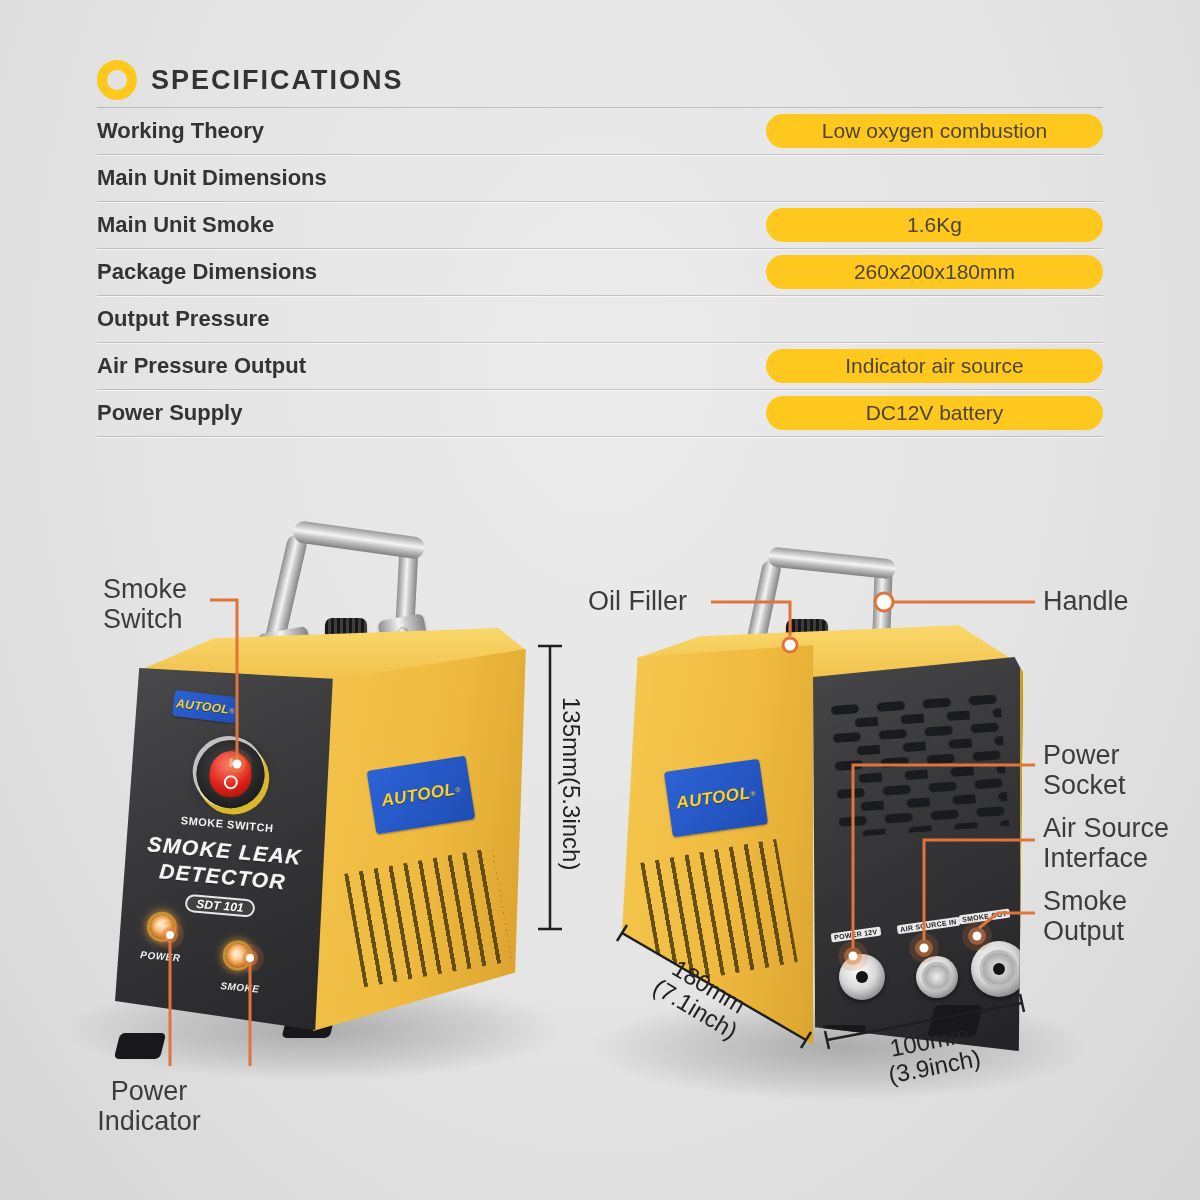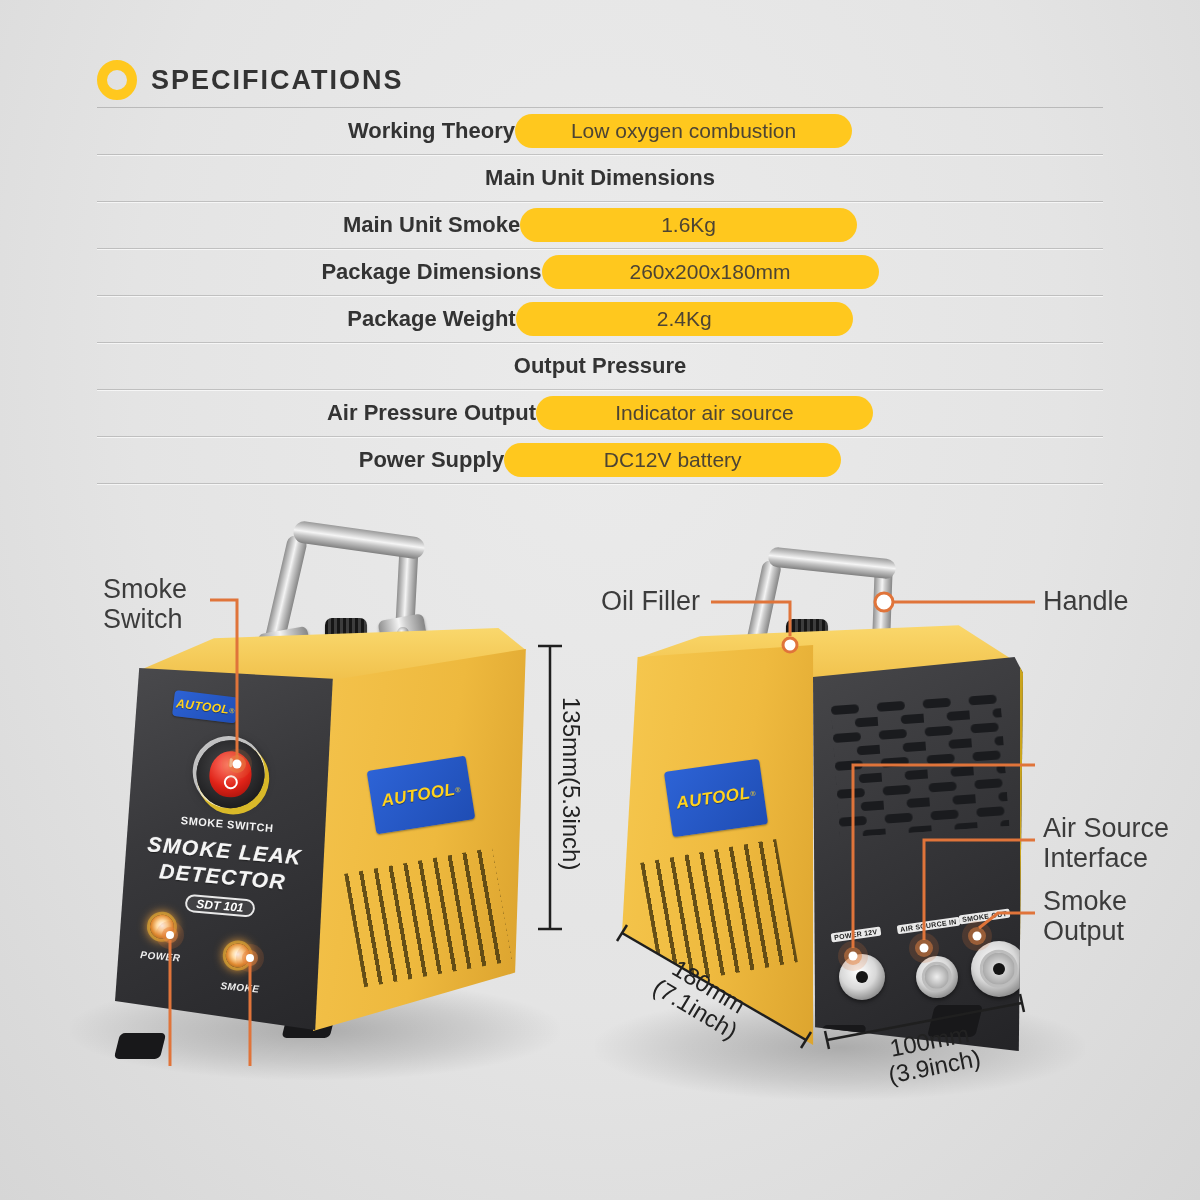--- a/index.html
+++ b/index.html
@@ -7,21 +7,21 @@
   .page{position:relative;width:1200px;height:1200px;overflow:hidden;margin:0 auto;
         background:radial-gradient(ellipse at 50% 30%, #ebebeb 0%, #e4e4e4 55%, #d6d6d6 100%);}
 
   
   .spec-header{position:absolute;left:97px;top:60px;display:flex;align-items:center;gap:14px;}
   .ring-icon{width:20px;height:20px;border:10px solid #FFC81E;border-radius:50%;}
   .spec-title{font-size:27px;font-weight:bold;letter-spacing:2px;color:#333;}
 
   
   .spec-table{position:absolute;left:97px;top:107px;width:1006px;border-top:1px solid rgba(0,0,0,.18);}
-  .spec-row{height:46px;display:flex;align-items:center;justify-content:center;
+  .spec-row{height:46px;display:flex;align-items:center;justify-content:space-between;
             border-bottom:1px solid rgba(0,0,0,.16); box-shadow:0 1px 0 rgba(255,255,255,.65);}
   .spec-label{font-size:22px;font-weight:bold;color:#333;}
   .spec-pill{width:337px;height:34px;border-radius:17px;background:#FFC81E;
              display:flex;align-items:center;justify-content:center;
              font-size:21px;color:#4d4433;}
   .callout-label{position:absolute;font-size:27px;line-height:1.12;color:#3c3c3c;z-index:40;}
   .dim-label{position:absolute;font-size:24px;line-height:1.08;color:#222;z-index:40;text-align:center;}
   .chrome{background:linear-gradient(90deg,#8f8f8f 0%,#f4f4f4 45%,#cfcfcf 60%,#858585 100%);}
   .chrome-h{background:linear-gradient(180deg,#9a9a9a 0%,#f5f5f5 45%,#c4c4c4 65%,#808080 100%);}
   .badge-blue{background:linear-gradient(135deg,#2d63d6,#1f4db4);border-radius:4px;
@@ -121,24 +121,20 @@
     </div>
     <div class="spec-row">
       <div class="spec-label">Main Unit Smoke</div>
       <div class="spec-pill">1.6Kg</div>
     </div>
     <div class="spec-row">
       <div class="spec-label">Package Dimensions</div>
       <div class="spec-pill">260x200x180mm</div>
     </div>
     <div class="spec-row">
-      <div class="spec-label">Package Weight</div>
-      <div class="spec-pill">2.4Kg</div>
-    </div>
-    <div class="spec-row">
       <div class="spec-label">Output Pressure</div>
     </div>
     <div class="spec-row">
       <div class="spec-label">Air Pressure Output</div>
       <div class="spec-pill">Indicator air source</div>
     </div>
     <div class="spec-row">
       <div class="spec-label">Power Supply</div>
       <div class="spec-pill">DC12V battery</div>
     </div>
@@ -288,22 +284,24 @@
       <path d="M622 933 L806 1040"></path>
         <path d="M617 941 L627 925"></path>
         <path d="M801 1048 L811 1032"></path>
       <path d="M827 1040 L1022 1003"></path>
         <path d="M829 1049 L825 1031"></path>
         <path d="M1024 1012 L1020 994"></path>
     </g>
   </svg>
 
   <div class="callout-label" style="left:103px;top:574px;width:110px;">Smoke Switch</div>
-  <div class="callout-label" style="left:601px;top:586px;white-space:nowrap;">Oil Filler</div>
+  <div class="callout-label" style="left:588px;top:586px;white-space:nowrap;">Oil Filler</div>
   <div class="callout-label" style="left:1043px;top:586px;white-space:nowrap;">Handle</div>
+  <div class="callout-label" style="left:1043px;top:740px;width:110px;">Power Socket</div>
   <div class="callout-label" style="left:1043px;top:813px;width:155px;">Air Source Interface</div>
   <div class="callout-label" style="left:1043px;top:886px;width:120px;">Smoke Output</div>
+  <div class="callout-label" style="left:78px;top:1076px;width:142px;text-align:center;">Power Indicator</div>
 
   <div class="dim-label" style="left:584px;top:697px;white-space:nowrap;transform:rotate(90deg);transform-origin:0 0;">135mm(5.3inch)</div>
   <div class="dim-label" style="left:638px;top:972px;width:128px;transform:rotate(31deg);">180mm (7.1inch)</div>
   <div class="dim-label" style="left:852px;top:1028px;width:160px;transform:rotate(-11deg);">100mm (3.9inch)</div>
 
 </div>
 
 </body></html>

